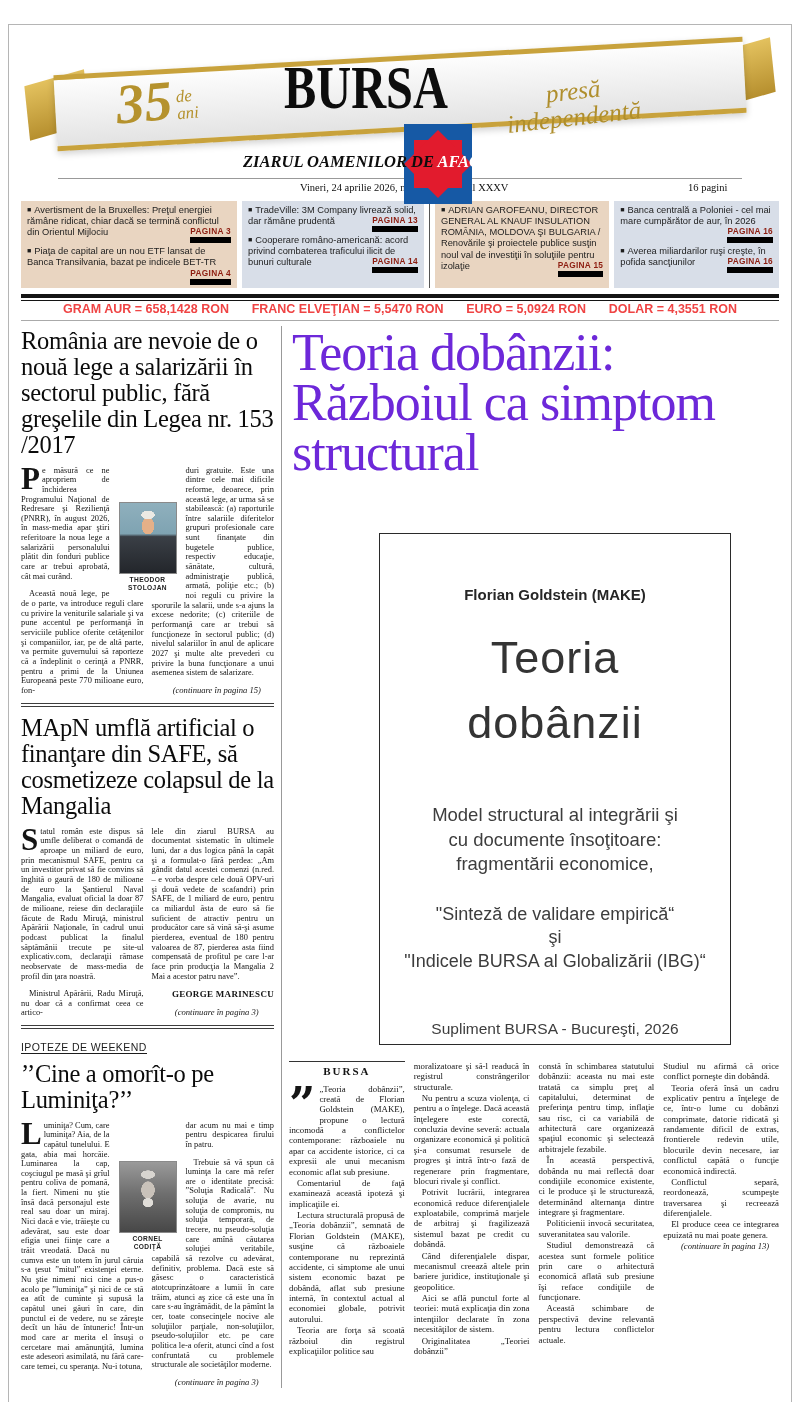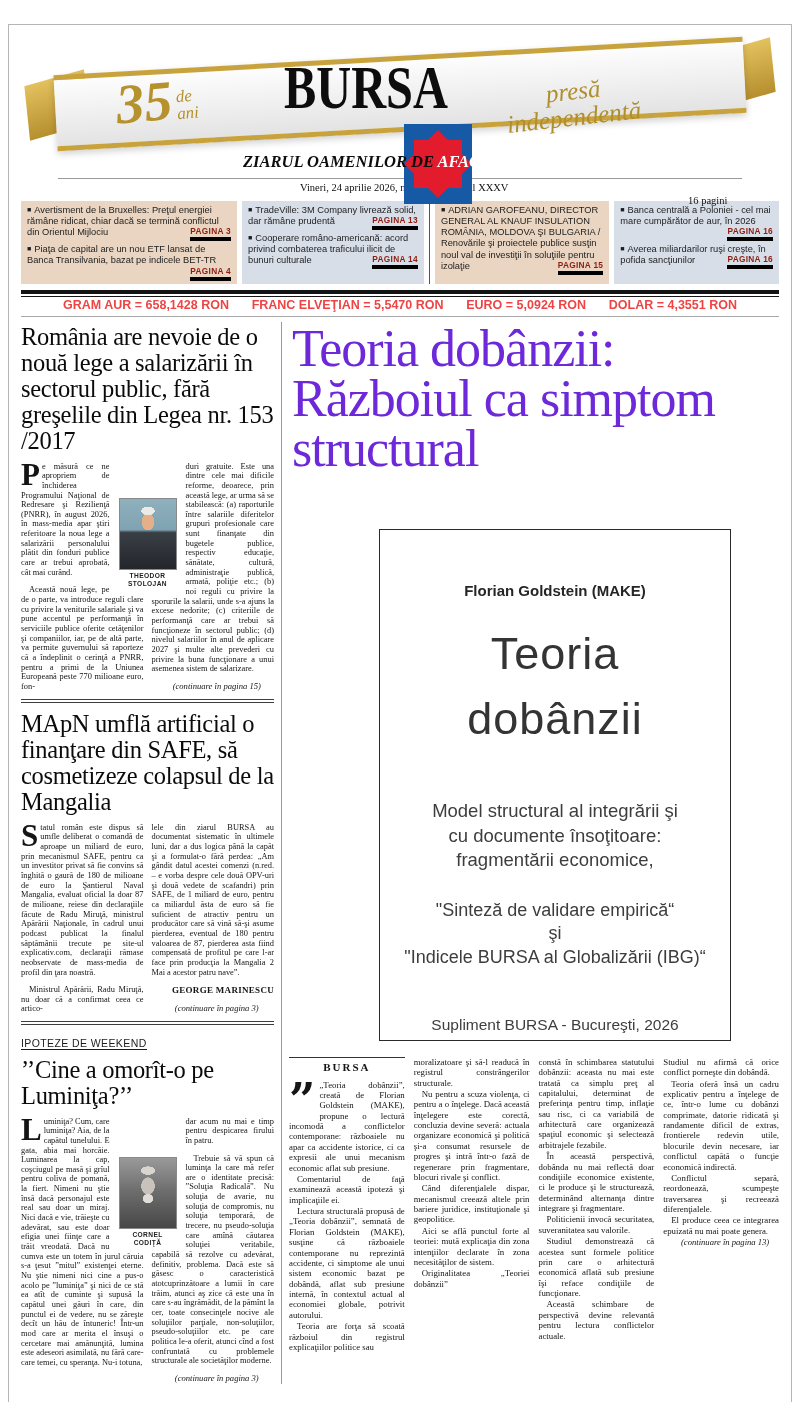--- a/index.html
+++ b/index.html
@@ -32,35 +32,35 @@
           background:#1659a5; z-index:5; }
   .logo i { position:absolute; left:50%; top:50%; width:48px; height:48px;
             background:#e21b2d; transform:translate(-50%,-50%) rotate(0deg); }
   .logo i.r45 { transform:translate(-50%,-50%) rotate(45deg); }
   .slogan { position:absolute; left:505px; top:58px; width:215px; transform:rotate(-6.5deg);
             color:#af8e2c; font-style:italic; font-size:25px; line-height:1.05; z-index:2; }
   .slogan .l1 { margin-left:42px; }
   .dateline { position:relative; margin:2px 58px 0; border-top:1px solid #999;
               height:17px; font-size:10.5px; }
   .dateline .date { position:absolute; left:242px; top:3px; }
-  .dateline .pages { position:absolute; left:630px; top:16px; }
+  .dateline .pages { position:absolute; left:630px; top:3px; }
 
   
   .briefs { display:flex; gap:5px; margin:6px 21px 0; align-items:stretch; }
   .bbox { padding:4px 6px 3px; font-family:"Liberation Sans", sans-serif; font-size:9.3px;
           line-height:1.2; color:#1d1d1d; }
   .bbox.tan { background:#e9d5c1; }
   .bbox.blue { background:#d8dee8; }
   .b1 { flex:0 0 28.5%; } .b2 { flex:0 0 24%; } .b3 { flex:0 0 23%; } .b4 { flex:1; }
   .bsep { width:0; border-left:1px solid #555; }
   .brief-item { margin-bottom:3px; overflow:hidden; }
   .brief-item:last-child { margin-bottom:0; }
   .bullet { font-size:7px; vertical-align:1px; margin-right:3px; }
   .pagina { float:right; font-weight:700; font-size:8.3px; letter-spacing:.3px;
-            color:#8d1d10; border-bottom:4px solid #000000; margin-left:4px; }
+            color:#8d1d10; border-bottom:6px solid #000000; margin-left:4px; }
 
   
   .thick-rule { margin:6px 21px 0; border-top:4px solid #141414; border-bottom:1px solid #141414; height:7px; }
   .ticker { display:flex; justify-content:space-between; margin:1px 21px 0; padding:0 42px;
             font-family:"Liberation Sans", sans-serif; font-weight:700; font-size:12.5px;
             color:#ef4444; }
   .thin-rule { margin:4px 21px 0; border-top:1px solid #aaa; }
 
   
   .content { display:flex; margin:5px 21px 0; align-items:stretch; }
@@ -293,20 +293,21 @@
         <div class="mc">
           <div class="bheader">BURSA</div>
           <p><span class="bq">”</span><span>„Teoria dobânzii”, creată de Florian Goldstein (MAKE), propune o lectură incomodă a conflictelor contemporane: războaiele nu apar ca accidente istorice, ci ca expresii ale unui mecanism economic aflat sub presiune.</span></p>
           <p>Comentariul de faţă examinează această ipoteză şi implicaţiile ei.</p>
           <p>Lectura structurală propusă de „Teoria dobânzii”, semnată de Florian Goldstein (MAKE), susţine că războaiele contemporane nu reprezintă accidente, ci simptome ale unui sistem economic bazat pe dobândă, aflat sub presiune internă, în contextul actual al economiei globale, potrivit autorului.</p>
           <p>Teoria are forţa să scoată războiul din registrul explicaţiilor politice sau</p>
         </div>
         <div class="mc">
           <p>moralizatoare şi să-l readucă în registrul constrângerilor structurale.</p>
           <p>Nu pentru a scuza violenţa, ci pentru a o înţelege. Dacă această înţelegere este corectă, concluzia devine severă: actuala organizare economică şi politică şi-a consumat resursele de progres şi intră într-o fază de regenerare prin fragmentare, blocuri rivale şi conflict.</p>
+          <p>Potrivit lucrării, integrarea economică reduce diferenţialele exploatabile, comprimă marjele de arbitraj şi fragilizează sistemul bazat pe credit cu dobândă.</p>
           <p>Când diferenţialele dispar, mecanismul creează altele prin bariere juridice, instituţionale şi geopolitice.</p>
           <p>Aici se află punctul forte al teoriei: mută explicaţia din zona intenţiilor declarate în zona necesităţilor de sistem.</p>
           <p>Originalitatea „Teoriei dobânzii”</p>
         </div>
         <div class="mc">
           <p>constă în schimbarea statutului dobânzii: aceasta nu mai este tratată ca simplu preţ al capitalului, determinat de preferinţa pentru timp, inflaţie sau risc, ci ca variabilă de arhitectură care organizează spaţiul economic şi selectează arbitrajele fezabile.</p>
           <p>În această perspectivă, dobânda nu mai reflectă doar condiţiile economice existente, ci le produce şi le structurează, determinând alternanţa dintre integrare şi fragmentare.</p>
           <p>Politicienii invocă securitatea, suveranitatea sau valorile.</p>
           <p>Studiul demonstrează că acestea sunt formele politice prin care o arhitectură economică aflată sub presiune îşi reface condiţiile de funcţionare.</p>
           <p>Această schimbare de perspectivă devine relevantă pentru lectura conflictelor actuale.</p>

